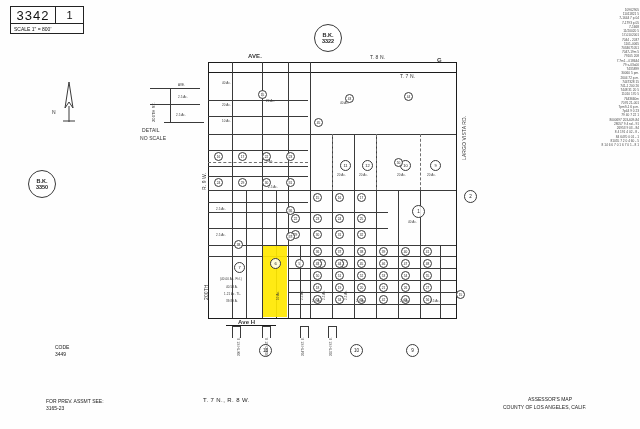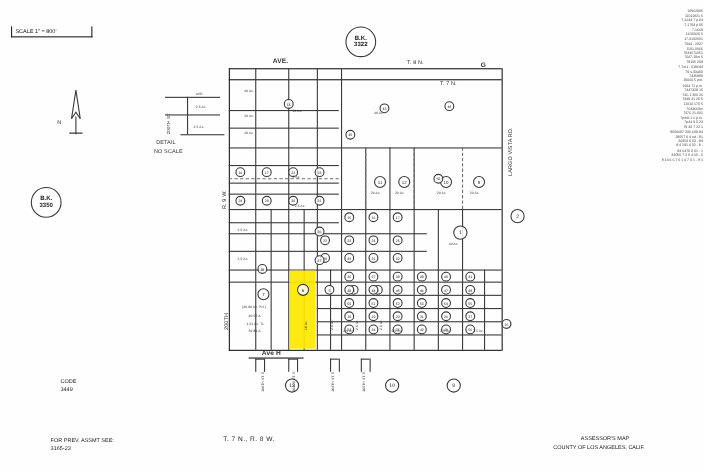--- a/index.html
+++ b/index.html
@@ -56,20 +56,24 @@
 
   
   .foot{position:absolute;font-size:5px;color:#222;line-height:1.3;}
 </style>
 </head>
 <body>
 
 <div id="page">
 
   <div id="hdr">
+    <div id="hdrTop">
+      <div id="hdrNum">3342</div>
+      <div id="hdrPg">1</div>
+    </div>
     <div id="hdrScale">SCALE 1" = 800'</div>
   </div>
 
   <svg id="north" width="28" height="46" viewBox="0 0 28 46">
     <path d="M14 4 L18 30 L14 24 L10 30 Z" fill="none" stroke="#3a3a3a" stroke-width="1"></path>
     <line x1="14" y1="28" x2="14" y2="44" stroke="#3a3a3a" stroke-width="1"></line>
     <line x1="8" y1="43" x2="20" y2="43" stroke="#3a3a3a" stroke-width="1"></line>
   </svg>
   <div id="northLbl" class="txt s5">N</div>
 

